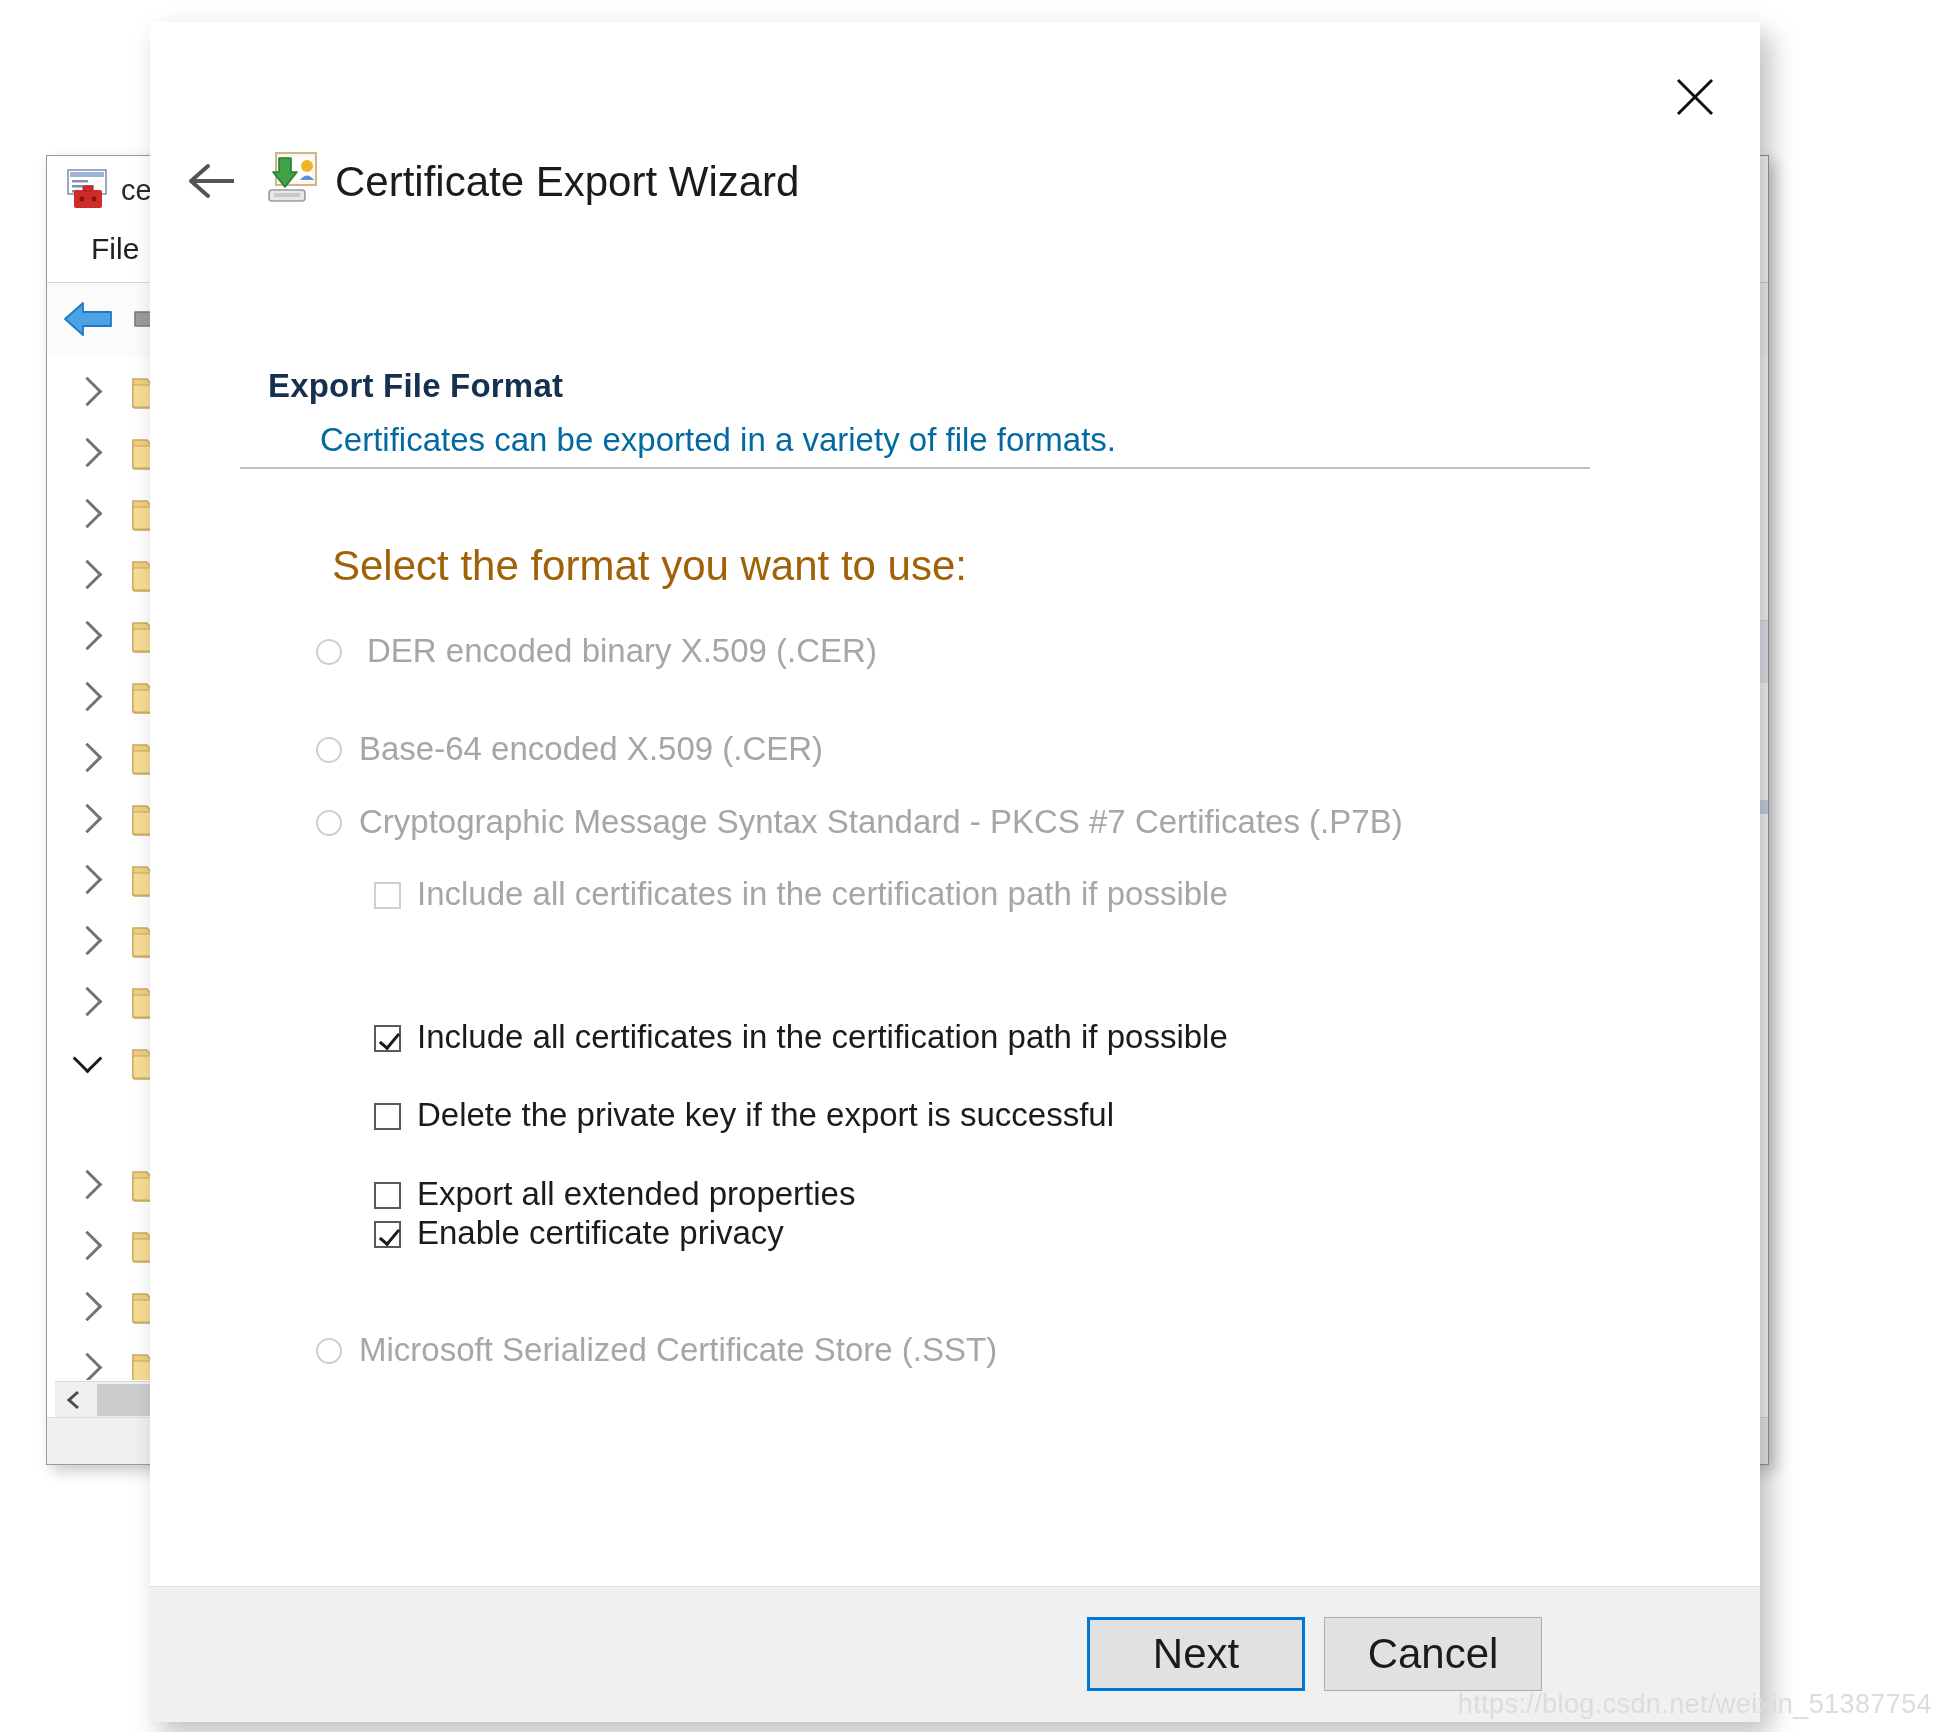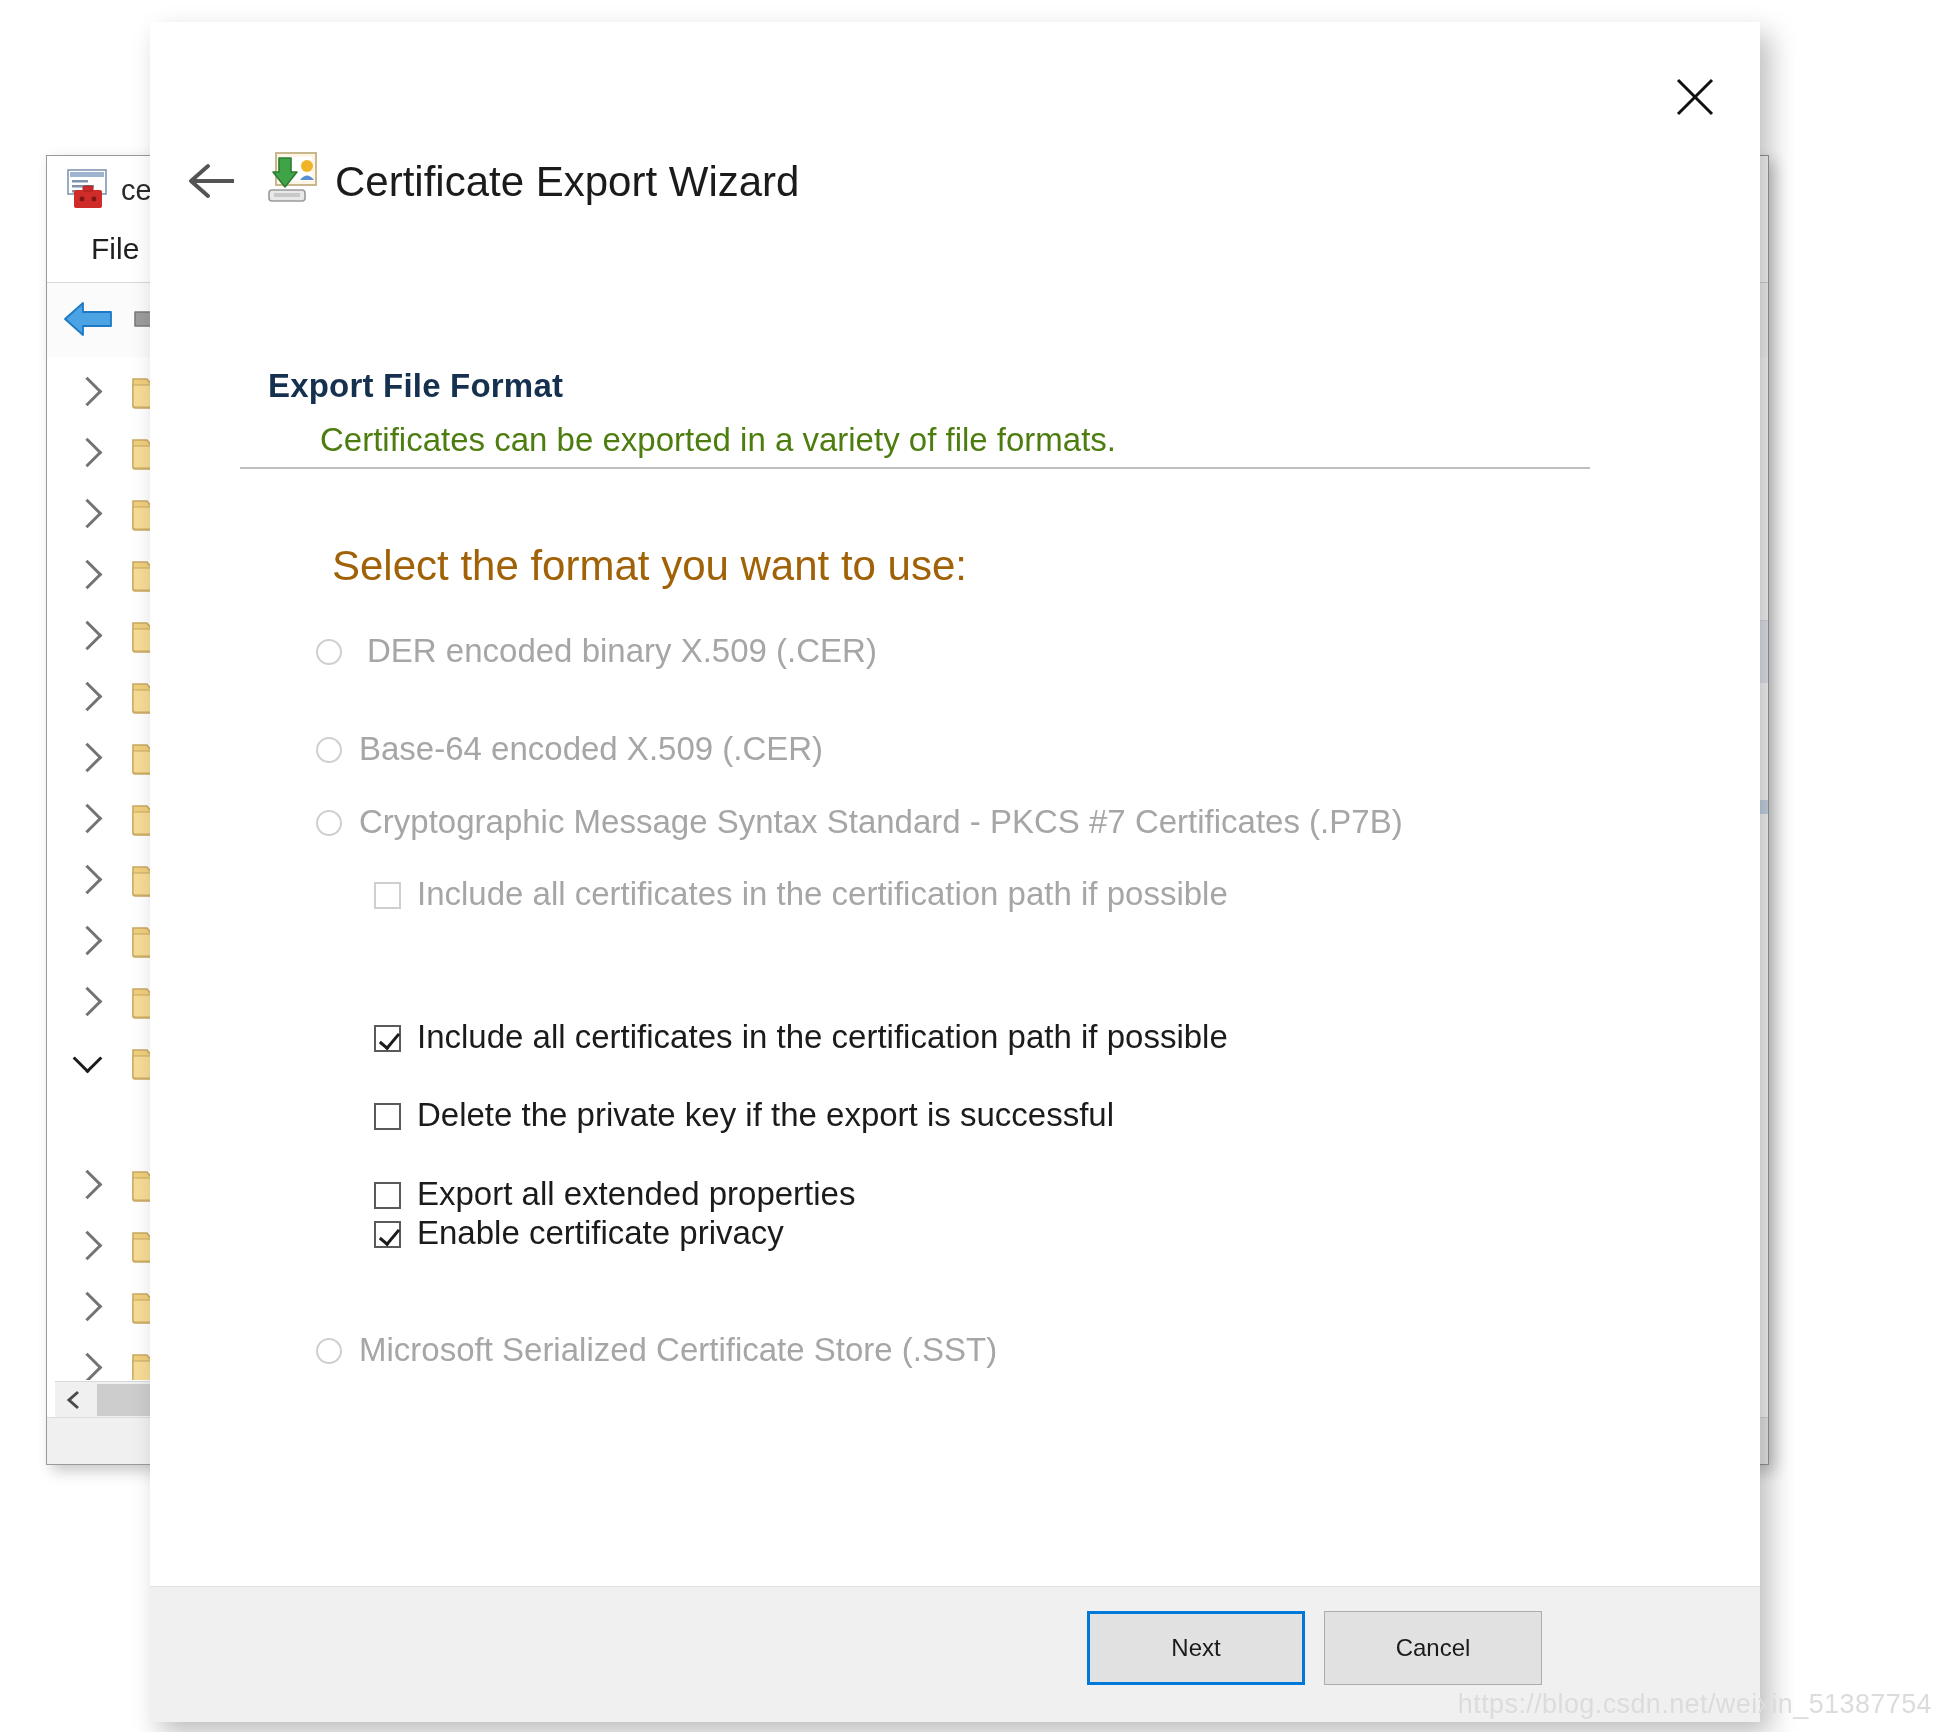--- a/index.html
+++ b/index.html
@@ -141,21 +141,21 @@
     font-size: 42px; color: #1b1b1b; white-space: nowrap;
   }
   .wz-head {
     position: absolute; left: 118px; top: 345px; width: 1400px;
   }
   .wz-head-title {
     font-size: 33px; font-weight: bold; color: #16314f; letter-spacing: .2px;
   }
   .wz-head-sub {
     margin-top: 16px; margin-left: 52px;
-    font-size: 33px; color: #4d7c0f;
+    font-size: 33px; color: #0369a1;
   }
   .wz-rule {
     position:absolute; left: 90px; top: 445px; width: 1350px; height: 2px;
     background: #bfbfbf;
   }
 
   .wz-content { position: absolute; left: 118px; top: 520px; width: 1420px; }
   .wz-prompt { font-size: 42px; color: #a16207; margin-left: 64px; }
 
   .opt {
@@ -200,25 +200,25 @@
     border-right: 3px solid #1b1b1b;
     border-bottom: 3px solid #1b1b1b;
     transform: rotate(40deg);
   }
 
   .wz-footer {
     position: absolute; left: 0; right: 0; bottom: 0; height: 135px;
     background: #f0f0f0; border-top: 1px solid #e2e2e2;
   }
   .wz-btn {
-    position: absolute; top: 24px;
+    position: absolute; top: 30px;
     height: 74px; width: 218px;
     background: #e1e1e1;
     border: 1px solid #adadad;
-    font-size: 24px; color: #1b1b1b;
+    font-size: 42px; color: #1b1b1b;
     font-family: "Liberation Sans", sans-serif;
     cursor: default;
     padding: 0;
   }
   .wz-btn.primary {
     right: 455px;
     border: 3px solid #0078d7;
   }
   .wz-btn.secondary { right: 218px; margin-left: 48px; }
 

